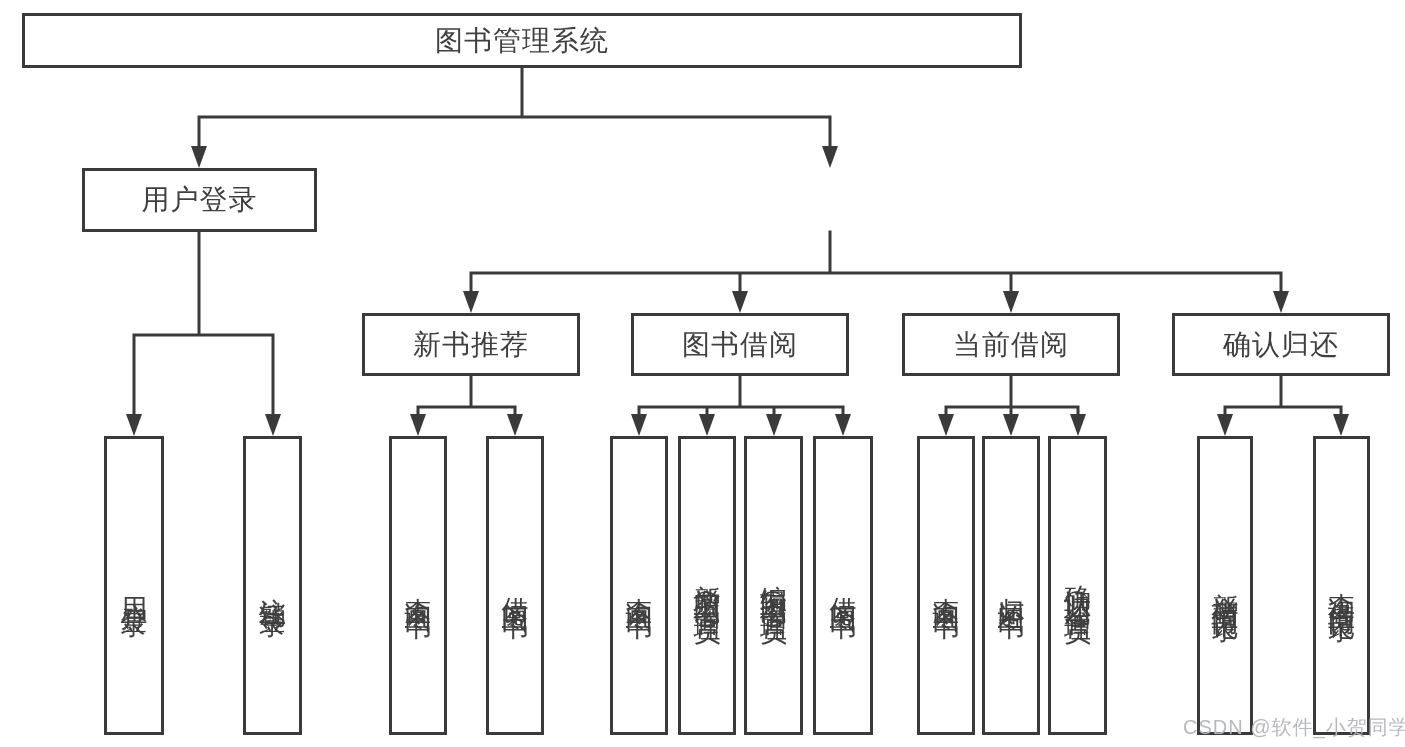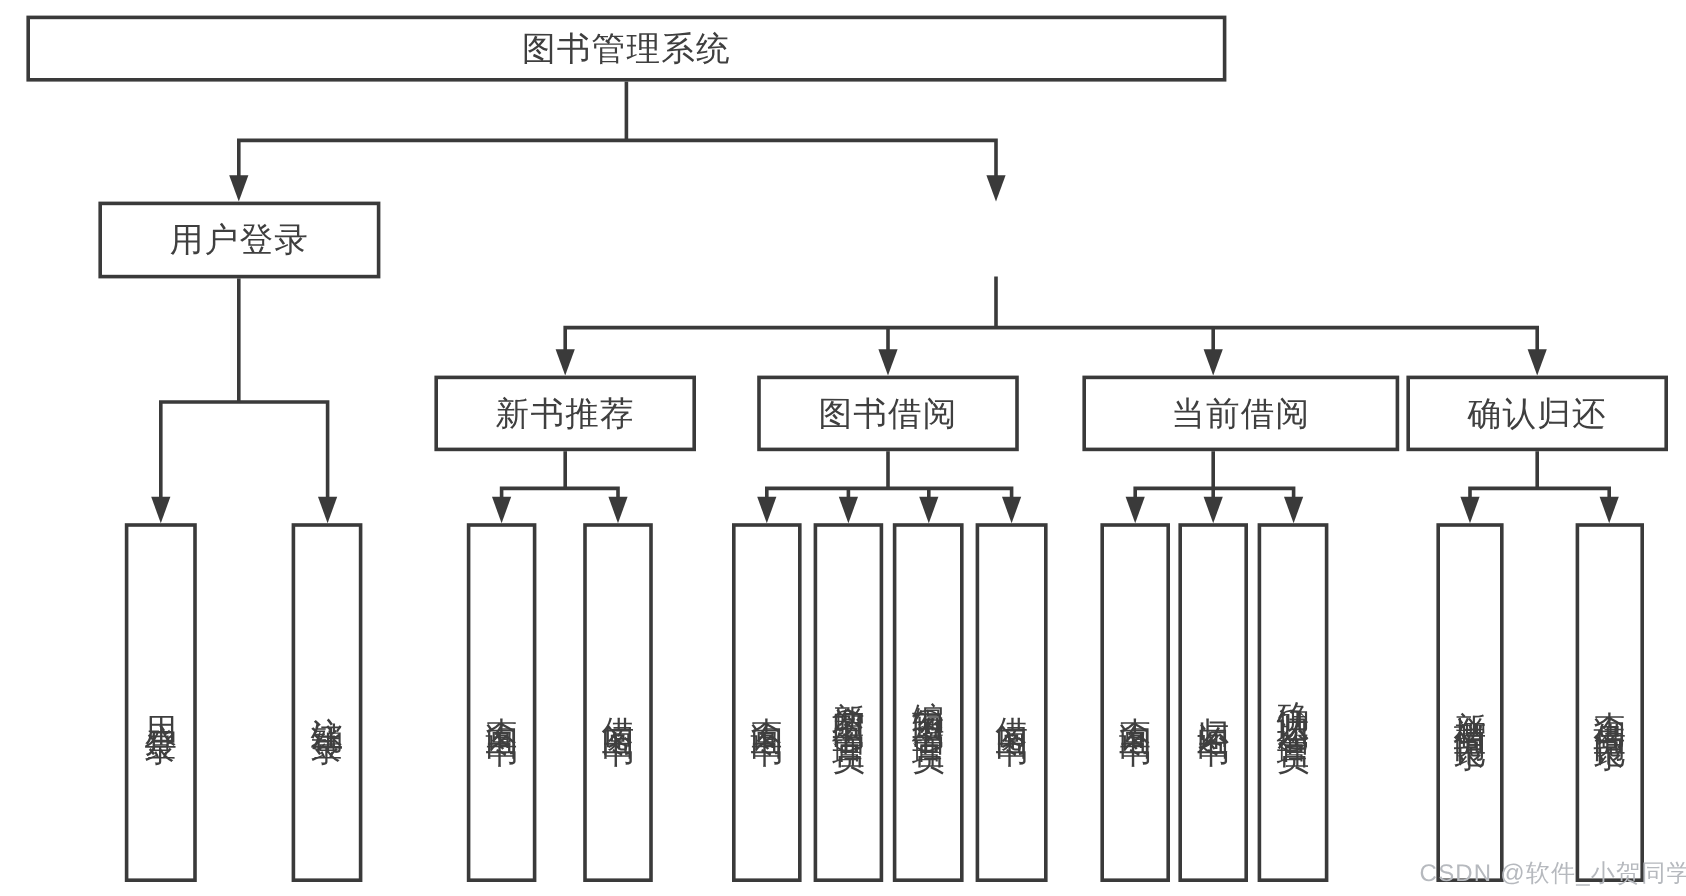--- a/index.html
+++ b/index.html
@@ -90,21 +90,21 @@
       <polygon points="1333,414 1349,414 1341,436"></polygon>
     </g>
   </svg>
 
   <div class="node" style="left:22px;top:13px;width:1000px;height:55px">图书管理系统</div>
 
   <div class="node" style="left:82px;top:168px;width:235px;height:64px">用户登录</div>
 
   <div class="node" style="left:362px;top:313px;width:218px;height:63px">新书推荐</div>
   <div class="node" style="left:631px;top:313px;width:218px;height:63px">图书借阅</div>
-  <div class="node" style="left:902px;top:313px;width:264px;height:63px">当前借阅</div>
+  <div class="node" style="left:902px;top:313px;width:218px;height:63px">当前借阅</div>
   <div class="node" style="left:1172px;top:313px;width:218px;height:63px">确认归还</div>
 
   <div class="node vnode" style="left:104px;top:436px;width:60px;height:299px">用户登录</div>
   <div class="node vnode" style="left:243px;top:436px;width:59px;height:299px">注销登录</div>
 
   <div class="node vnode" style="left:389px;top:436px;width:58px;height:299px">查询图书</div>
   <div class="node vnode" style="left:486px;top:436px;width:58px;height:299px">借阅图书</div>
 
   <div class="node vnode" style="left:610px;top:436px;width:58px;height:299px">查询图书</div>
   <div class="node vnode" style="left:678px;top:436px;width:58px;height:299px">新增图书（管理员）</div>

